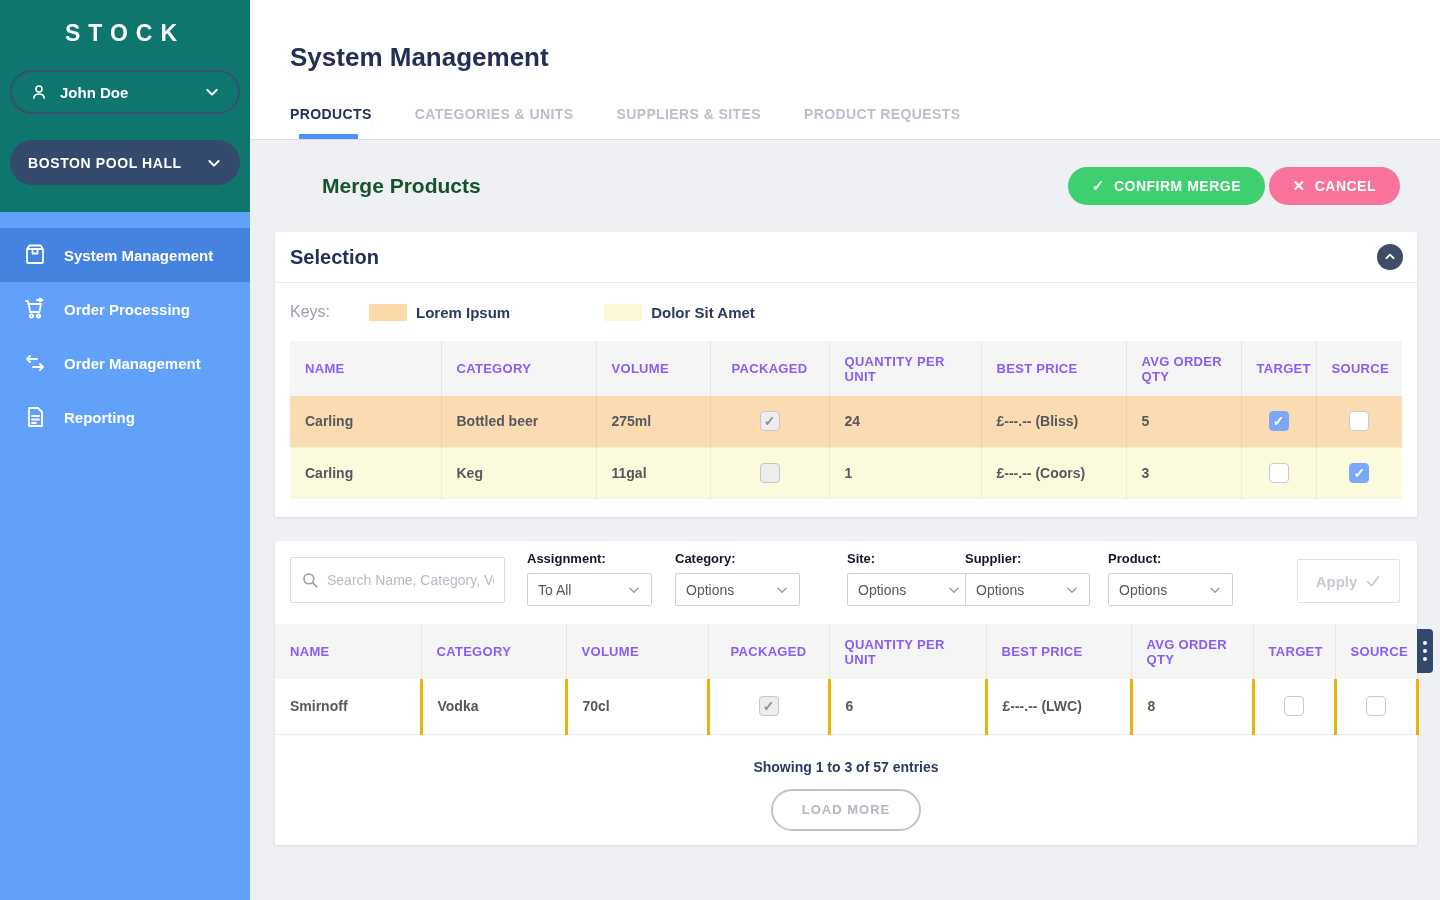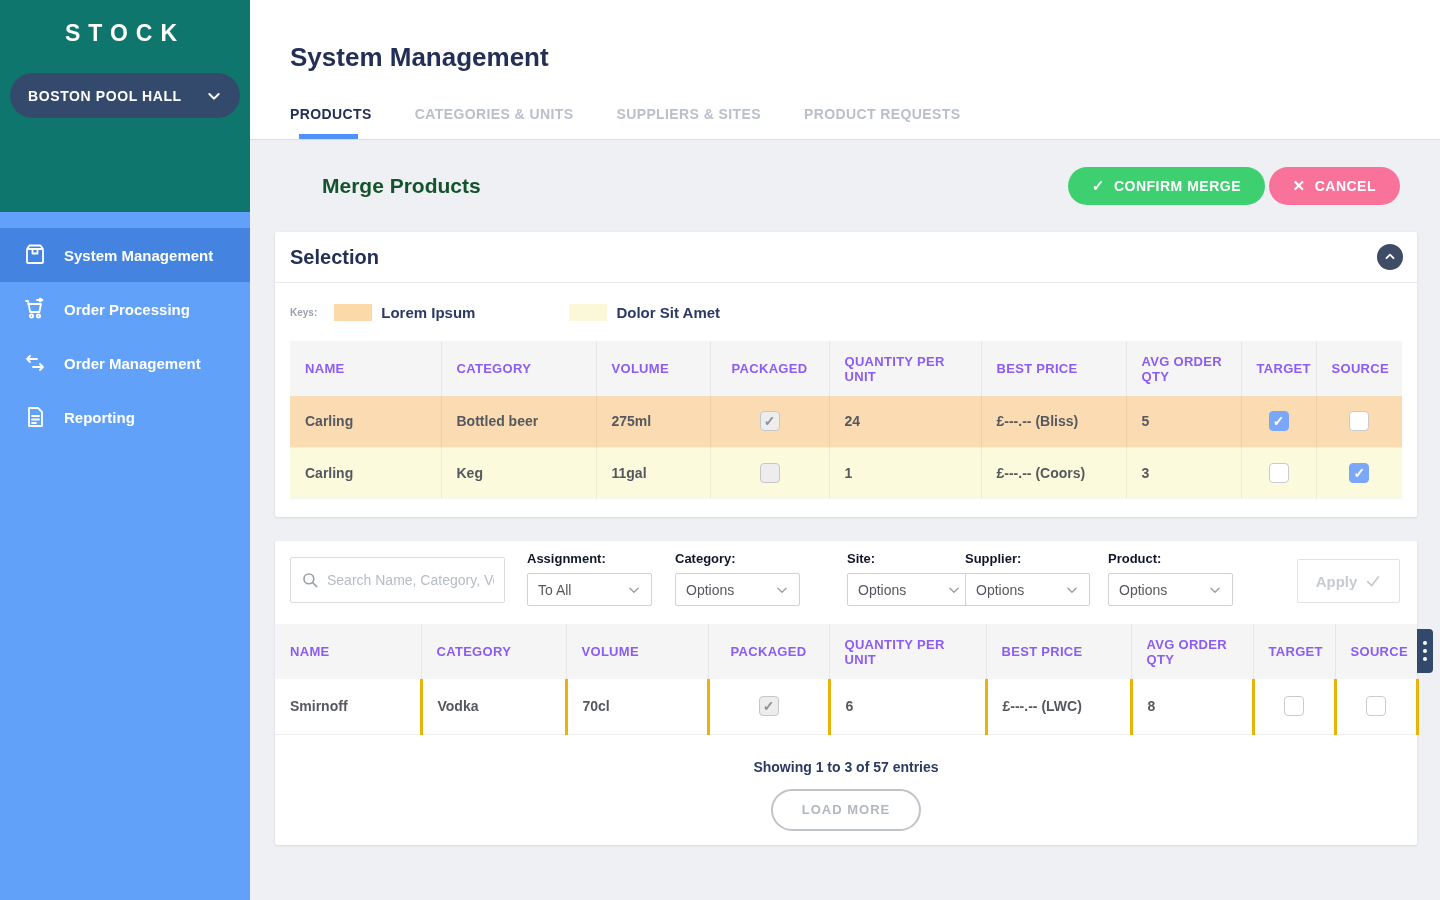--- a/index.html
+++ b/index.html
@@ -46,21 +46,21 @@
 
   .card { position:absolute; left:25px; width:1142px; background:#fff; border-radius:2px; box-shadow:0 1px 3px rgba(0,0,0,0.10); }
   .card1 { top:232px; height:285px; }
   .card2 { top:541px; height:304px; }
 
   .card-header { height:51px; display:flex; align-items:center; justify-content:space-between; padding:0 14px 0 15px; border-bottom:1px solid #ebebeb; }
   .card-title { font-size:20px; font-weight:700; color:#232f55; }
   .collapse-btn { width:26px; height:26px; border-radius:50%; background:#3f4c66; border:none; color:#fff; display:flex; align-items:center; justify-content:center; cursor:pointer; }
 
   .keys-row { height:58px; display:flex; align-items:center; padding:0 15px; }
-  .keys-label { font-size:10px; font-weight:700; color:#9aa0a8; margin-right:17px; }
+  .keys-label { font-size:16px; font-weight:400; color:#9aa0a8; margin-right:39px; }
   .key-swatch { width:38px; height:17px; margin-right:9px; }
   .key-swatch.sw1 { background:#fbd9a9; }
   .key-swatch.sw2 { background:#faf8d8; }
   .key-label { font-size:15px; font-weight:700; color:#2b3a64; margin-right:94px; }
 
   table { border-collapse:collapse; table-layout:fixed; }
   .sel-table { width:1112px; margin:0 15px; }
   .brw-table { width:1142px; }
   thead th { background:#f5f5f6; height:55px; font-size:13px; font-weight:700; color:#8b5cf6; letter-spacing:0.3px; text-align:left; padding:0 15px; border-right:1px solid #e6e6e8; }
   thead th:last-child { border-right:none; }
@@ -102,20 +102,34 @@
 
   svg { display:block; }
 </style>
 </head>
 <body>
 
 <div class="sidebar">
   <div class="sidebar-top">
     <div class="logo">STOCK</div>
 
+    <div class="pill user-pill">
+      <span>
+        <svg width="18" height="18" viewBox="0 0 24 24" fill="none" stroke="#fff" stroke-width="2">
+            <circle cx="12" cy="8" r="4"></circle>
+            <path d="M5 21c0-4 3-6.5 7-6.5s7 2.5 7 6.5"></path>
+          </svg>
+      </span>
+      <span class="name">John Doe</span>
+      <span class="chev">
+        <svg width="16" height="16" viewBox="0 0 24 24" fill="none" stroke="#fff" stroke-width="3" stroke-linecap="round" stroke-linejoin="round">
+            <polyline points="5,9 12,16 19,9"></polyline>
+          </svg>
+      </span>
+    </div>
 
     <div class="pill site-pill">
       <span class="name">BOSTON POOL HALL</span>
       <span class="chev">
         <svg width="16" height="16" viewBox="0 0 24 24" fill="none" stroke="#fff" stroke-width="3" stroke-linecap="round" stroke-linejoin="round">
             <polyline points="5,9 12,16 19,9"></polyline>
           </svg>
       </span>
     </div>
   </div>

